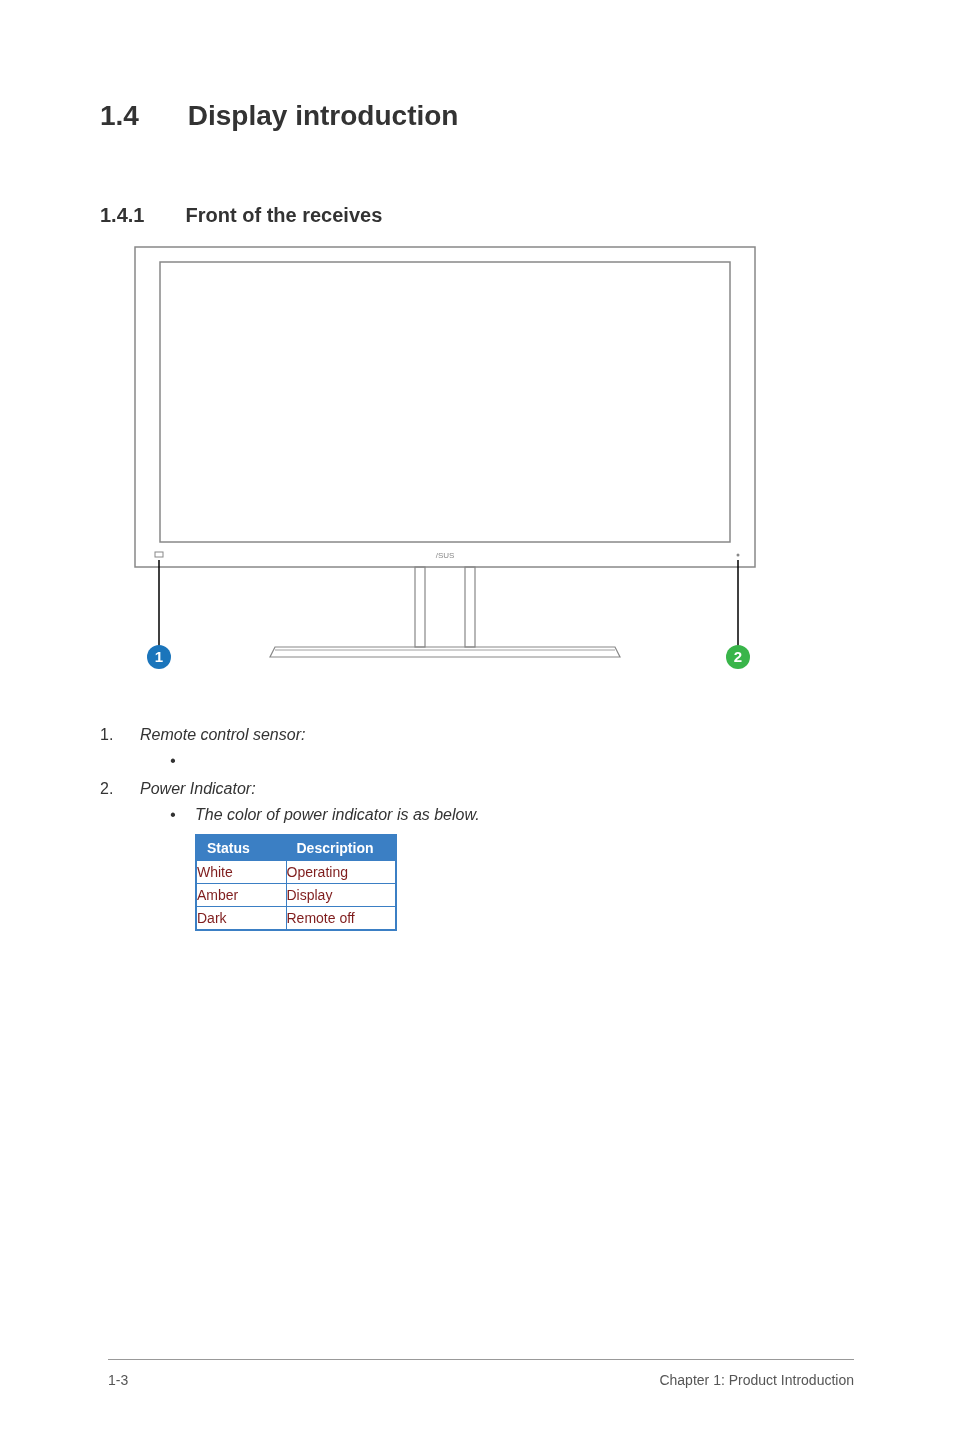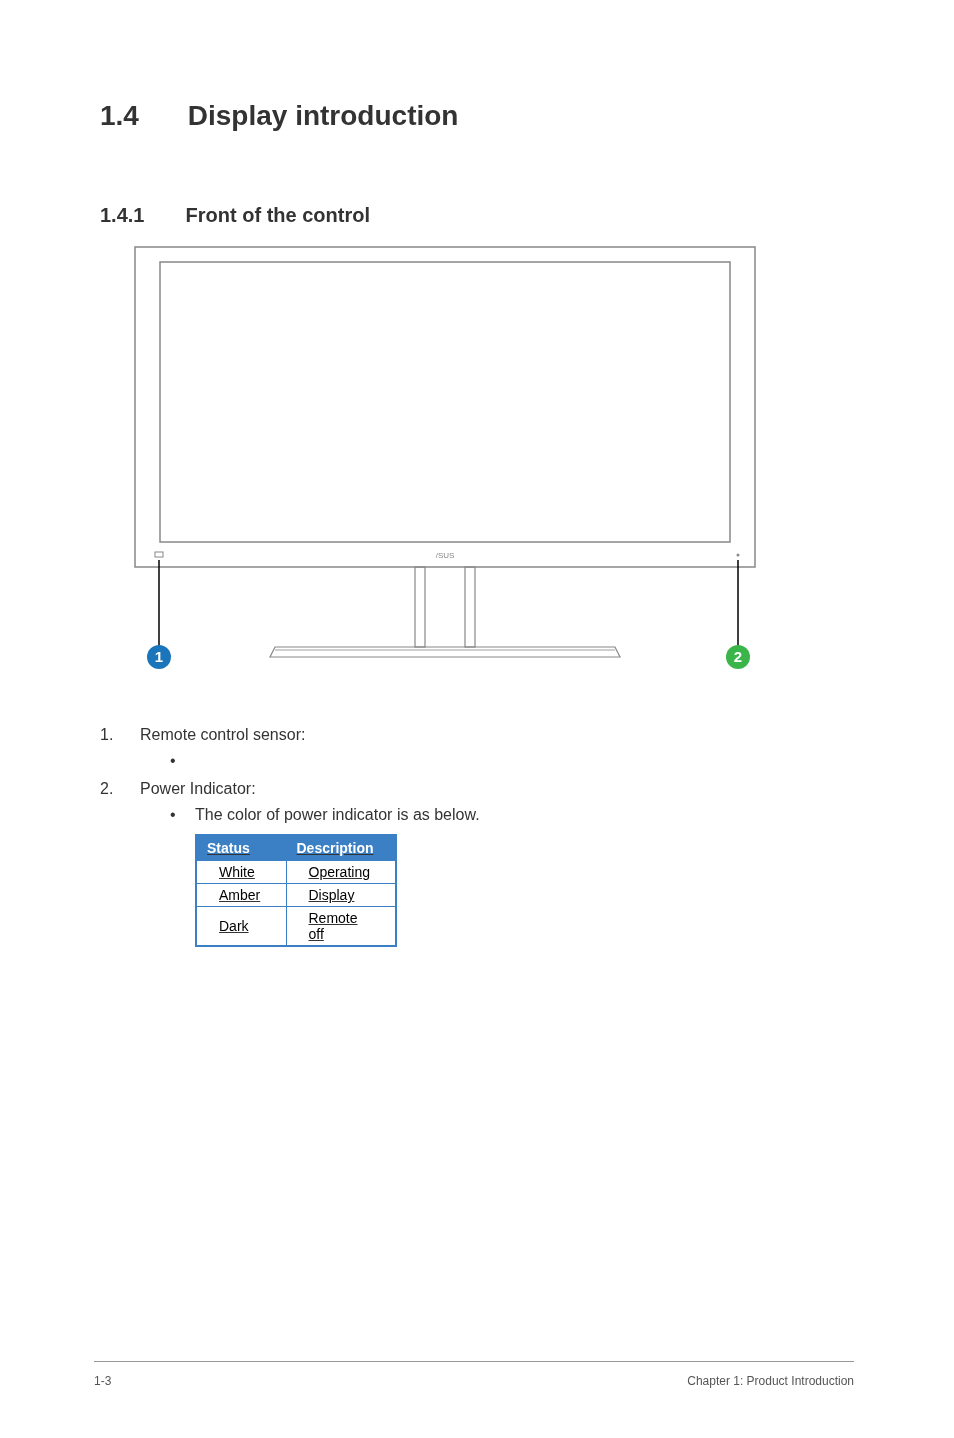--- a/index.html
+++ b/index.html
@@ -52,83 +52,83 @@
       display: flex;
       margin-bottom: 10px;
       font-size: 16px;
     }
     .list-item .item-num {
       width: 40px;
       flex-shrink: 0;
     }
     .list-item .item-content {
       flex: 1;
+      font-style: italic;
     }
     .bullet-item {
       display: flex;
       margin-top: 8px;
       margin-left: 30px;
       font-size: 16px;
     }
     .bullet-item .bullet {
       width: 25px;
       flex-shrink: 0;
     }
     .status-table {
       margin-left: 95px;
       margin-top: 8px;
       border-collapse: collapse;
       border: 2px solid #3b7fc4;
-      text-decoration: underline;
     }
     .status-table th {
       background: #3b7fc4;
       color: #fff;
       font-weight: bold;
       padding: 4px 10px;
       text-align: left;
       font-size: 14px;
       border: 1px solid #3b7fc4;
     }
     .status-table th:first-child {
       width: 90px;
     }
     .status-table th:last-child {
       width: 110px;
     }
     .status-table td {
-      padding: 3px 22px;
+      padding: 3px 0;
       font-size: 14px;
       border: 1px solid #3b7fc4;
-      color: #000000;
+      color: #7f1d1d;
     }
     .footer {
       position: absolute;
       bottom: 50px;
-      left: 94px;
+      left: 108px;
       right: 100px;
       border-top: 1px solid #999;
       padding-top: 12px;
       display: flex;
       justify-content: space-between;
-      font-size: 12px;
+      font-size: 14px;
       color: #555;
     }
   </style>
 </head>
 <body>
 
 <h1 class="section-heading">
   <span class="num">1.4</span>
   <span>Display introduction</span>
 </h1>
 
 <h2 class="subsection-heading">
   <span class="num">1.4.1</span>
-  <span>Front of the control</span>
+  <span>Front of the receives</span>
 </h2>
 
 <div class="figure-container">
   <svg class="monitor-svg" viewBox="0 0 630 440">
 
     <rect x="5" y="5" width="620" height="320" fill="none" stroke="#888" stroke-width="1.5"></rect>
 
     <rect x="30" y="20" width="570" height="280" fill="none" stroke="#888" stroke-width="1.5"></rect>
 
     <text x="315" y="316" font-size="8" fill="#888" text-anchor="middle" font-family="Arial">/SUS</text>

